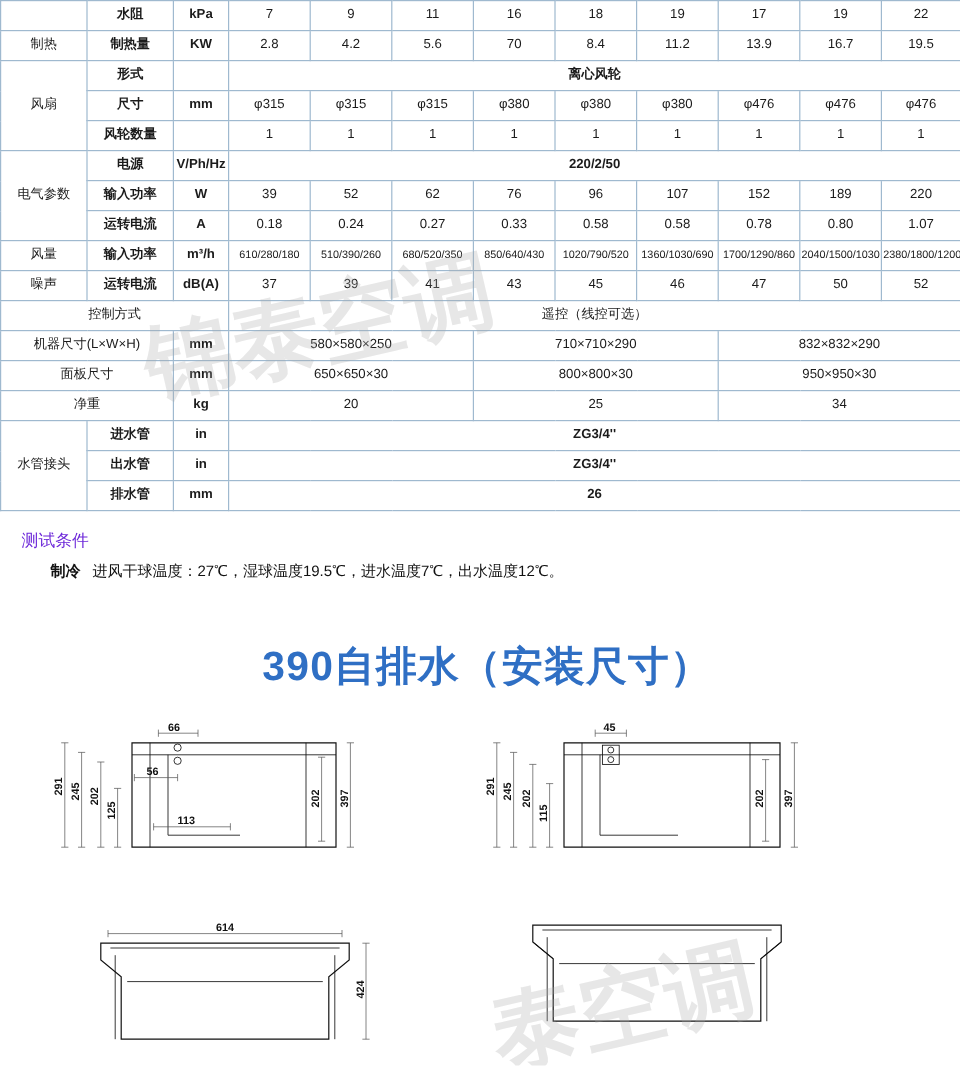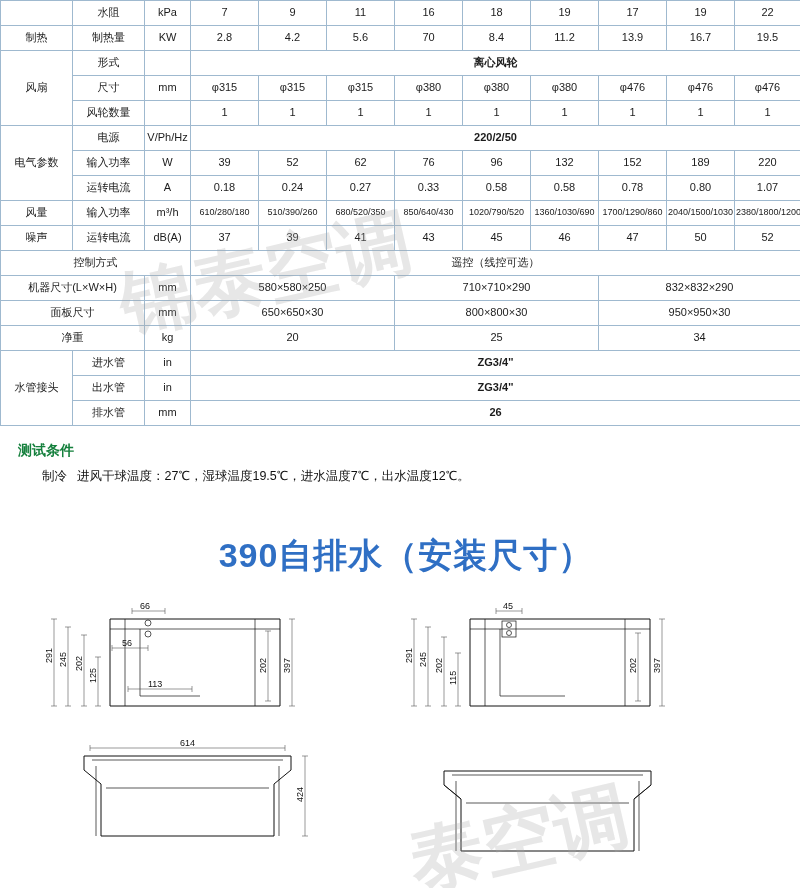--- a/index.html
+++ b/index.html
@@ -59,53 +59,55 @@
     line-height: 1.25;
     height: 20px;
     background: #ffffff;
   }
   td.lbl {
     background: #dfeaf3;
     font-weight: normal;
   }
   td.lbl2 {
     background: #e9f1f7;
+    font-weight: bold;
   }
   td.unit {
     background: #eef4f9;
+    font-weight: bold;
   }
   td.val {
     background: #ffffff;
   }
   td.bold {
     font-weight: bold;
   }
   td.tiny {
     font-size: 9px;
   }
 
   
   .test-cond {
     margin: 14px 0 0 14px;
     position: relative;
     z-index: 2;
   }
   .test-cond h3 {
     font-size: 14px;
     margin: 16px 0 8px 4px;
-    font-weight: bold;
-    color: #15803d;
+    font-weight: normal;
+    color: #6d28d9;
   }
   .test-line {
     font-size: 12.5px;
     margin: 2px 0 2px 28px;
     color: #111;
   }
   .test-line b {
-    font-weight: normal;
+    font-weight: bold;
     margin-right: 10px;
   }
 
   
   .big-title {
     text-align: center;
     color: #2f6fc4;
     font-size: 34px;
     font-weight: bold;
     margin-top: 48px;
@@ -114,30 +116,31 @@
     z-index: 2;
     padding-left: 12px;
   }
 
   
   .drawings {
     position: relative;
     margin-top: 22px;
     height: 250px;
     z-index: 2;
+    font-weight: bold;
   }
   .drawings svg {
     display: block;
   }
   .dwg {
     position: absolute;
   }
   .d1 { left: 40px;  top: 0px; }
   .d2 { left: 400px; top: 0px; }
-  .d3 { left: 60px;  top: 135px; }
+  .d3 { left: 60px;  top: 165px; }
   .d4 { left: 420px; top: 150px; }
 
   .dim {
     font-family: "Liberation Sans", sans-serif;
     font-size: 9px;
     fill: #111;
   }
   .vdim {
     font-family: "Liberation Sans", sans-serif;
     font-size: 9px;
@@ -244,21 +247,21 @@
   </tr>
 
   <tr>
     <td class="lbl2">输入功率</td>
     <td class="unit">W</td>
     <td class="val">39</td>
     <td class="val">52</td>
     <td class="val">62</td>
     <td class="val">76</td>
     <td class="val">96</td>
-    <td class="val">132</td>
+    <td class="val">107</td>
     <td class="val">152</td>
     <td class="val">189</td>
     <td class="val">220</td>
   </tr>
 
   <tr>
     <td class="lbl2">运转电流</td>
     <td class="unit">A</td>
     <td class="val">0.18</td>
     <td class="val">0.24</td>

